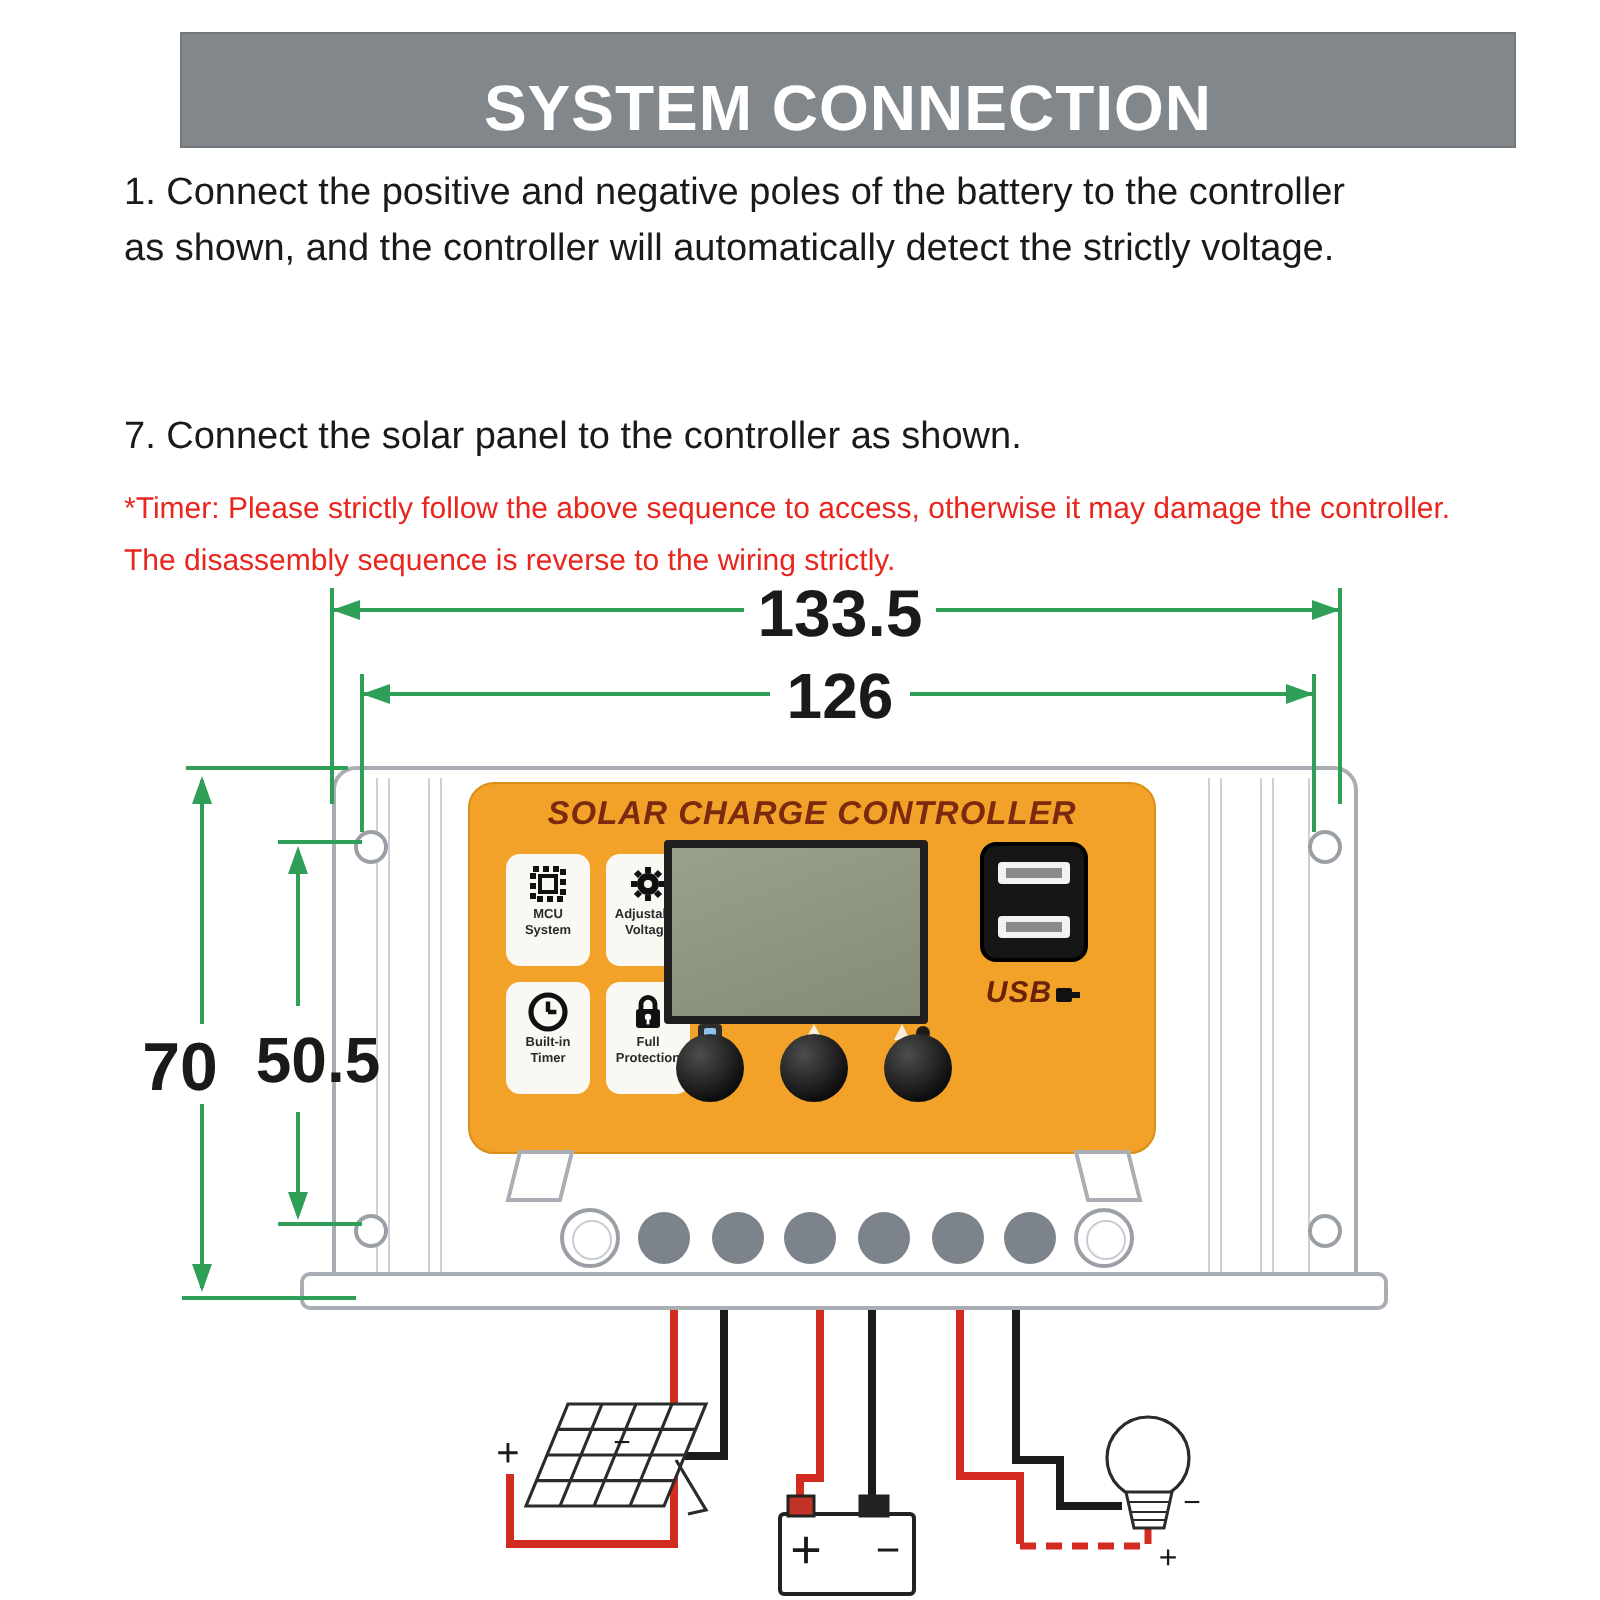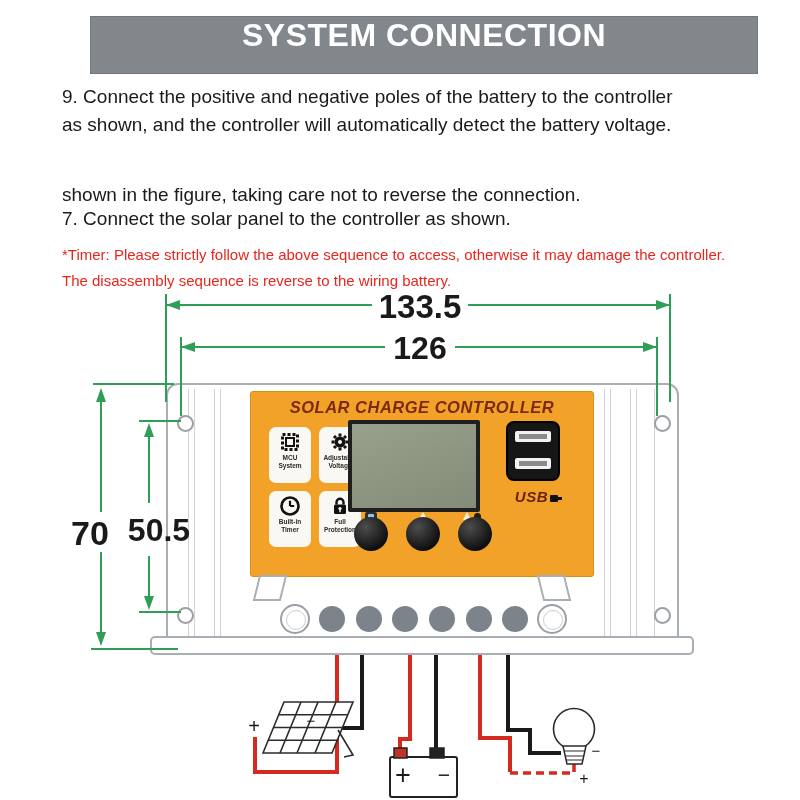--- a/index.html
+++ b/index.html
@@ -2,36 +2,36 @@
 <html><head>
 <meta charset="utf-8">
 <style>
   html,body{margin:0;padding:0;background:#fff;}
   .page{position:relative;width:800px;height:800px;background:#fff;overflow:hidden;
         font-family:"Liberation Sans",sans-serif;color:#1a1a1a;}
   .layer{position:absolute;left:0;top:0;}
 
   
   .banner{position:absolute;left:90px;top:16px;width:666px;height:56px;background:#82878C;
-          border:1px solid #74787c;display:flex;align-items:flex-start;justify-content:center;}
+          border:1px solid #74787c;display:flex;align-items:flex-end;justify-content:center;}
   .banner span{color:#fff;font-size:32px;font-weight:bold;letter-spacing:.5px;}
 
   
   .iline{position:absolute;left:62px;font-size:19px;white-space:nowrap;}
   .nline{position:absolute;left:62px;font-size:15px;color:#E8261E;white-space:nowrap;}
 
   
   .device{position:absolute;left:166px;top:383px;width:509px;height:262px;background:#fff;
           border:2px solid #A9AEB4;border-radius:12px;z-index:2;}
   .lip{position:absolute;left:150px;top:636px;width:540px;height:15px;background:#fff;
        border:2px solid #A9AEB4;border-radius:5px;z-index:2;}
   .ridge{position:absolute;top:4px;bottom:4px;width:1px;background:#cdd1d5;}
   .hole{position:absolute;width:13px;height:13px;border:2px solid #9aa0a6;border-radius:50%;background:#fff;}
-  .orange{position:absolute;left:82px;top:6px;width:342px;height:184px;background:#F2A229;
-          border-radius:3px;border:1px solid #d98f17;}
+  .orange{position:absolute;left:66px;top:6px;width:342px;height:184px;background:#F2A229;
+          border-radius:13px;border:1px solid #d98f17;}
   .ptitle{position:absolute;left:0;top:6px;width:100%;text-align:center;font-size:16.5px;
           font-weight:bold;font-style:italic;color:#7B2A10;letter-spacing:.5px;}
   .badge{position:absolute;width:42px;height:56px;background:#FAF8F3;border-radius:7px;
          display:flex;flex-direction:column;align-items:center;padding-top:3px;box-sizing:border-box;}
   .badge svg{width:24px;height:24px;flex:none;}
   .blbl{font-size:6.5px;font-weight:bold;color:#2a2a2a;line-height:7.5px;text-align:center;}
   .lcd{position:absolute;left:97px;top:28px;width:132px;height:92px;background:#8D9480;
        border:4px solid #1F1F1F;border-radius:2px;box-sizing:border-box;
        background:linear-gradient(160deg,#99a08c 0%,#8D9480 55%,#848b77 100%);}
   .pbtn{position:absolute;top:125px;width:34px;height:34px;border-radius:50%;
@@ -41,21 +41,21 @@
   .ico-disp::after{content:'';position:absolute;left:3px;top:2px;width:6px;height:5px;background:#8fc3ee;border-radius:1px;}
   .ico-tri{width:0;height:0;border-left:5px solid transparent;border-right:5px solid transparent;
            border-bottom:9px solid #f8eedb;}
   .ico-lamp{display:flex;gap:3px;align-items:flex-end;}
   .ico-lamp .t{width:0;height:0;border-left:4px solid transparent;border-right:4px solid transparent;border-bottom:8px solid #f8eedb;}
   .ico-lamp .c{width:7px;height:7px;border-radius:50%;background:#201a12;}
   .usb{position:absolute;left:255px;top:29px;width:54px;height:60px;background:#161616;
        border:2px solid #000;border-radius:8px;box-sizing:border-box;}
   .slot{position:absolute;left:7px;width:36px;height:11px;background:#f2f2f2;border-radius:2px;}
   .slot::after{content:'';position:absolute;left:4px;top:3px;right:4px;bottom:3px;background:#8a8a8a;}
-  .usblbl{position:absolute;left:252px;top:96px;width:60px;text-align:right;font-size:15px;
+  .usblbl{position:absolute;left:252px;top:96px;width:60px;text-align:center;font-size:15px;
           font-weight:bold;font-style:italic;color:#6b2209;letter-spacing:.5px;}
   .usblbl svg{vertical-align:middle;margin-left:2px;}
   .foot{position:absolute;width:24px;height:22px;border:2px solid #A9AEB4;background:#fff;top:190px;}
   .term{position:absolute;top:221px;width:26px;height:26px;border-radius:50%;background:#7C838B;}
   .screw{position:absolute;top:219px;width:26px;height:26px;border:2px solid #9aa0a6;border-radius:50%;
          background:#fff;box-sizing:content-box;}
   .screw::after{content:'';position:absolute;left:4px;top:4px;width:18px;height:18px;
                 border:1px solid #c9cdd1;border-radius:50%;}
 
   
@@ -65,26 +65,25 @@
 </style>
 </head>
 <body>
 
 <div class="page">
 
   <div class="banner">
     <span>SYSTEM CONNECTION</span>
   </div>
 
-  <div class="iline" style="top:86px">9. Connect the positive and negative poles of the battery to the controller</div>
-  <div class="iline" style="top:114px">as shown, and the controller will automatically detect the battery voltage.</div>
-  <div class="iline" style="top:184px">shown in the figure, taking care not to reverse the connection.</div>
+  <div class="iline" style="top:86px">1. Connect the positive and negative poles of the battery to the controller</div>
+  <div class="iline" style="top:114px">as shown, and the controller will automatically detect the strictly voltage.</div>
   <div class="iline" style="top:208px">7. Connect the solar panel to the controller as shown.</div>
   <div class="nline" style="top:246px">*Timer: Please strictly follow the above sequence to access, otherwise it may damage the controller.</div>
-  <div class="nline" style="top:272px">The disassembly sequence is reverse to the wiring battery.</div>
+  <div class="nline" style="top:272px">The disassembly sequence is reverse to the wiring strictly.</div>
 
   <svg class="layer wiresvg" width="800" height="800" viewBox="0 0 800 800">
 
     <path d="M337,636 V772 H255 V737" fill="none" stroke="#D42B20" stroke-width="4"></path>
     <path d="M362,636 V728 H303" fill="none" stroke="#1A1A1A" stroke-width="4"></path>
 
     <path d="M410,636 V739 H400 V749" fill="none" stroke="#D42B20" stroke-width="4"></path>
     <path d="M436,636 V749" fill="none" stroke="#1A1A1A" stroke-width="4"></path>
 
     <path d="M480,636 V738 H510 V772" fill="none" stroke="#D42B20" stroke-width="4"></path>

